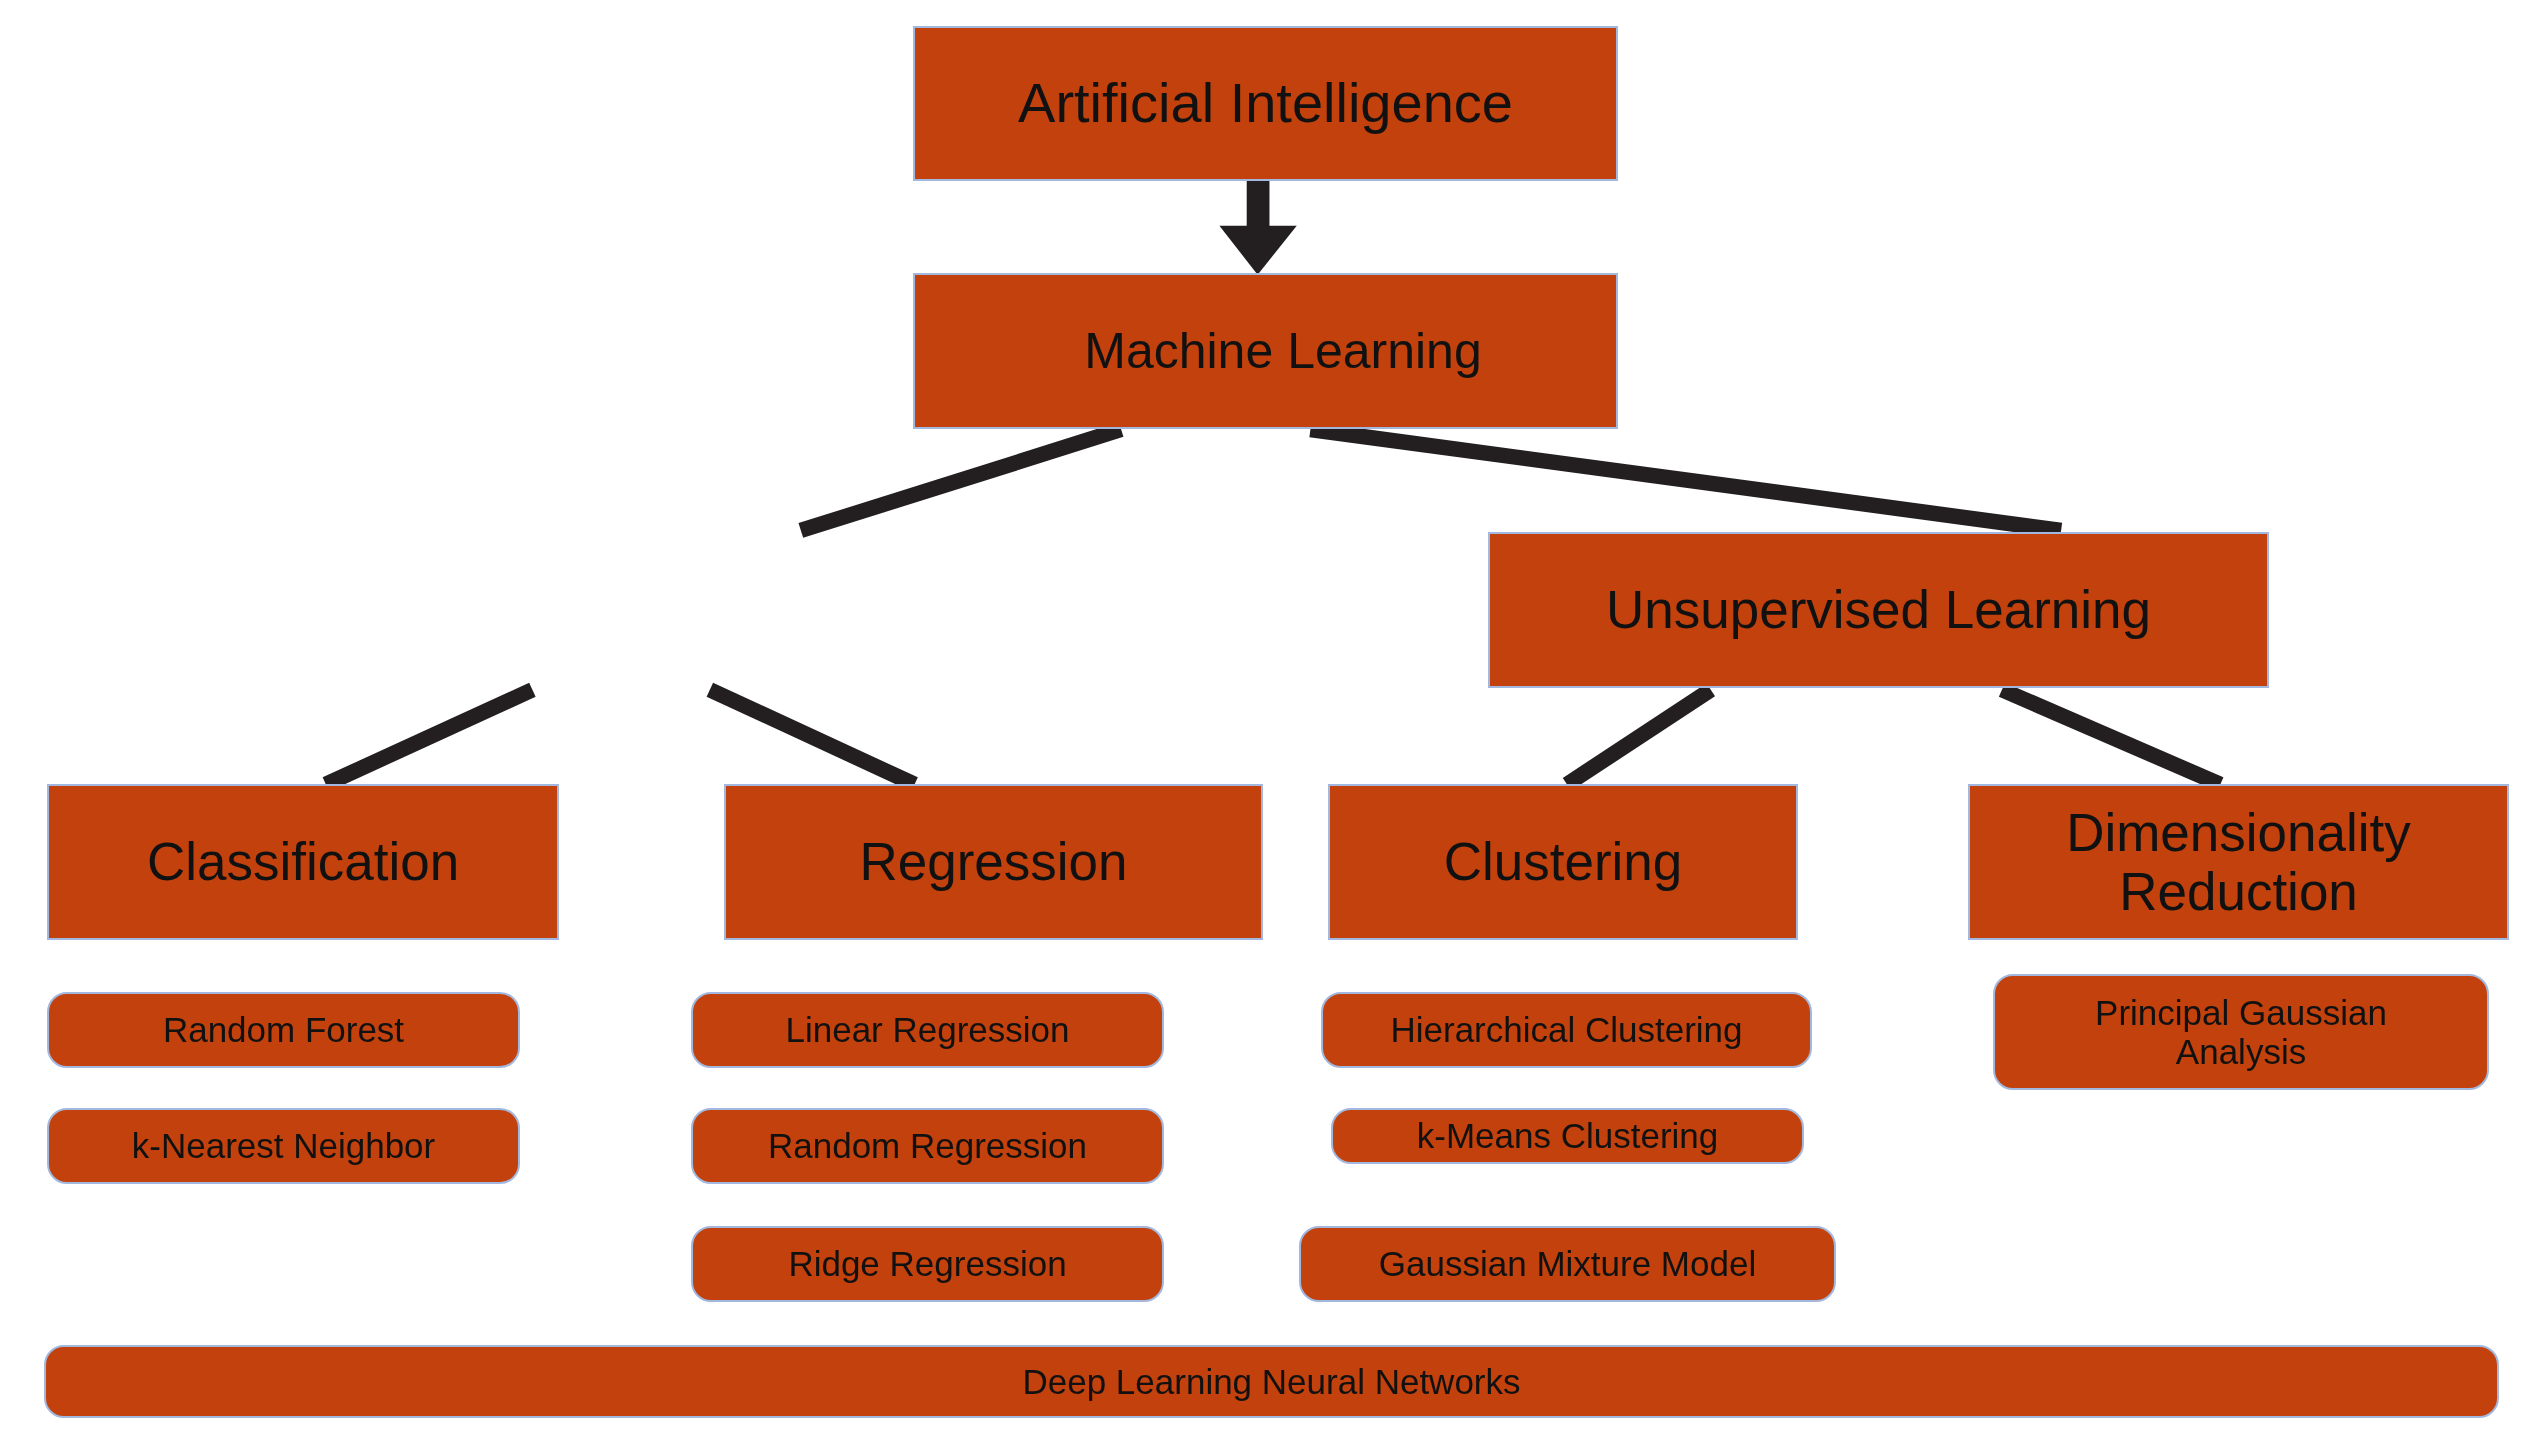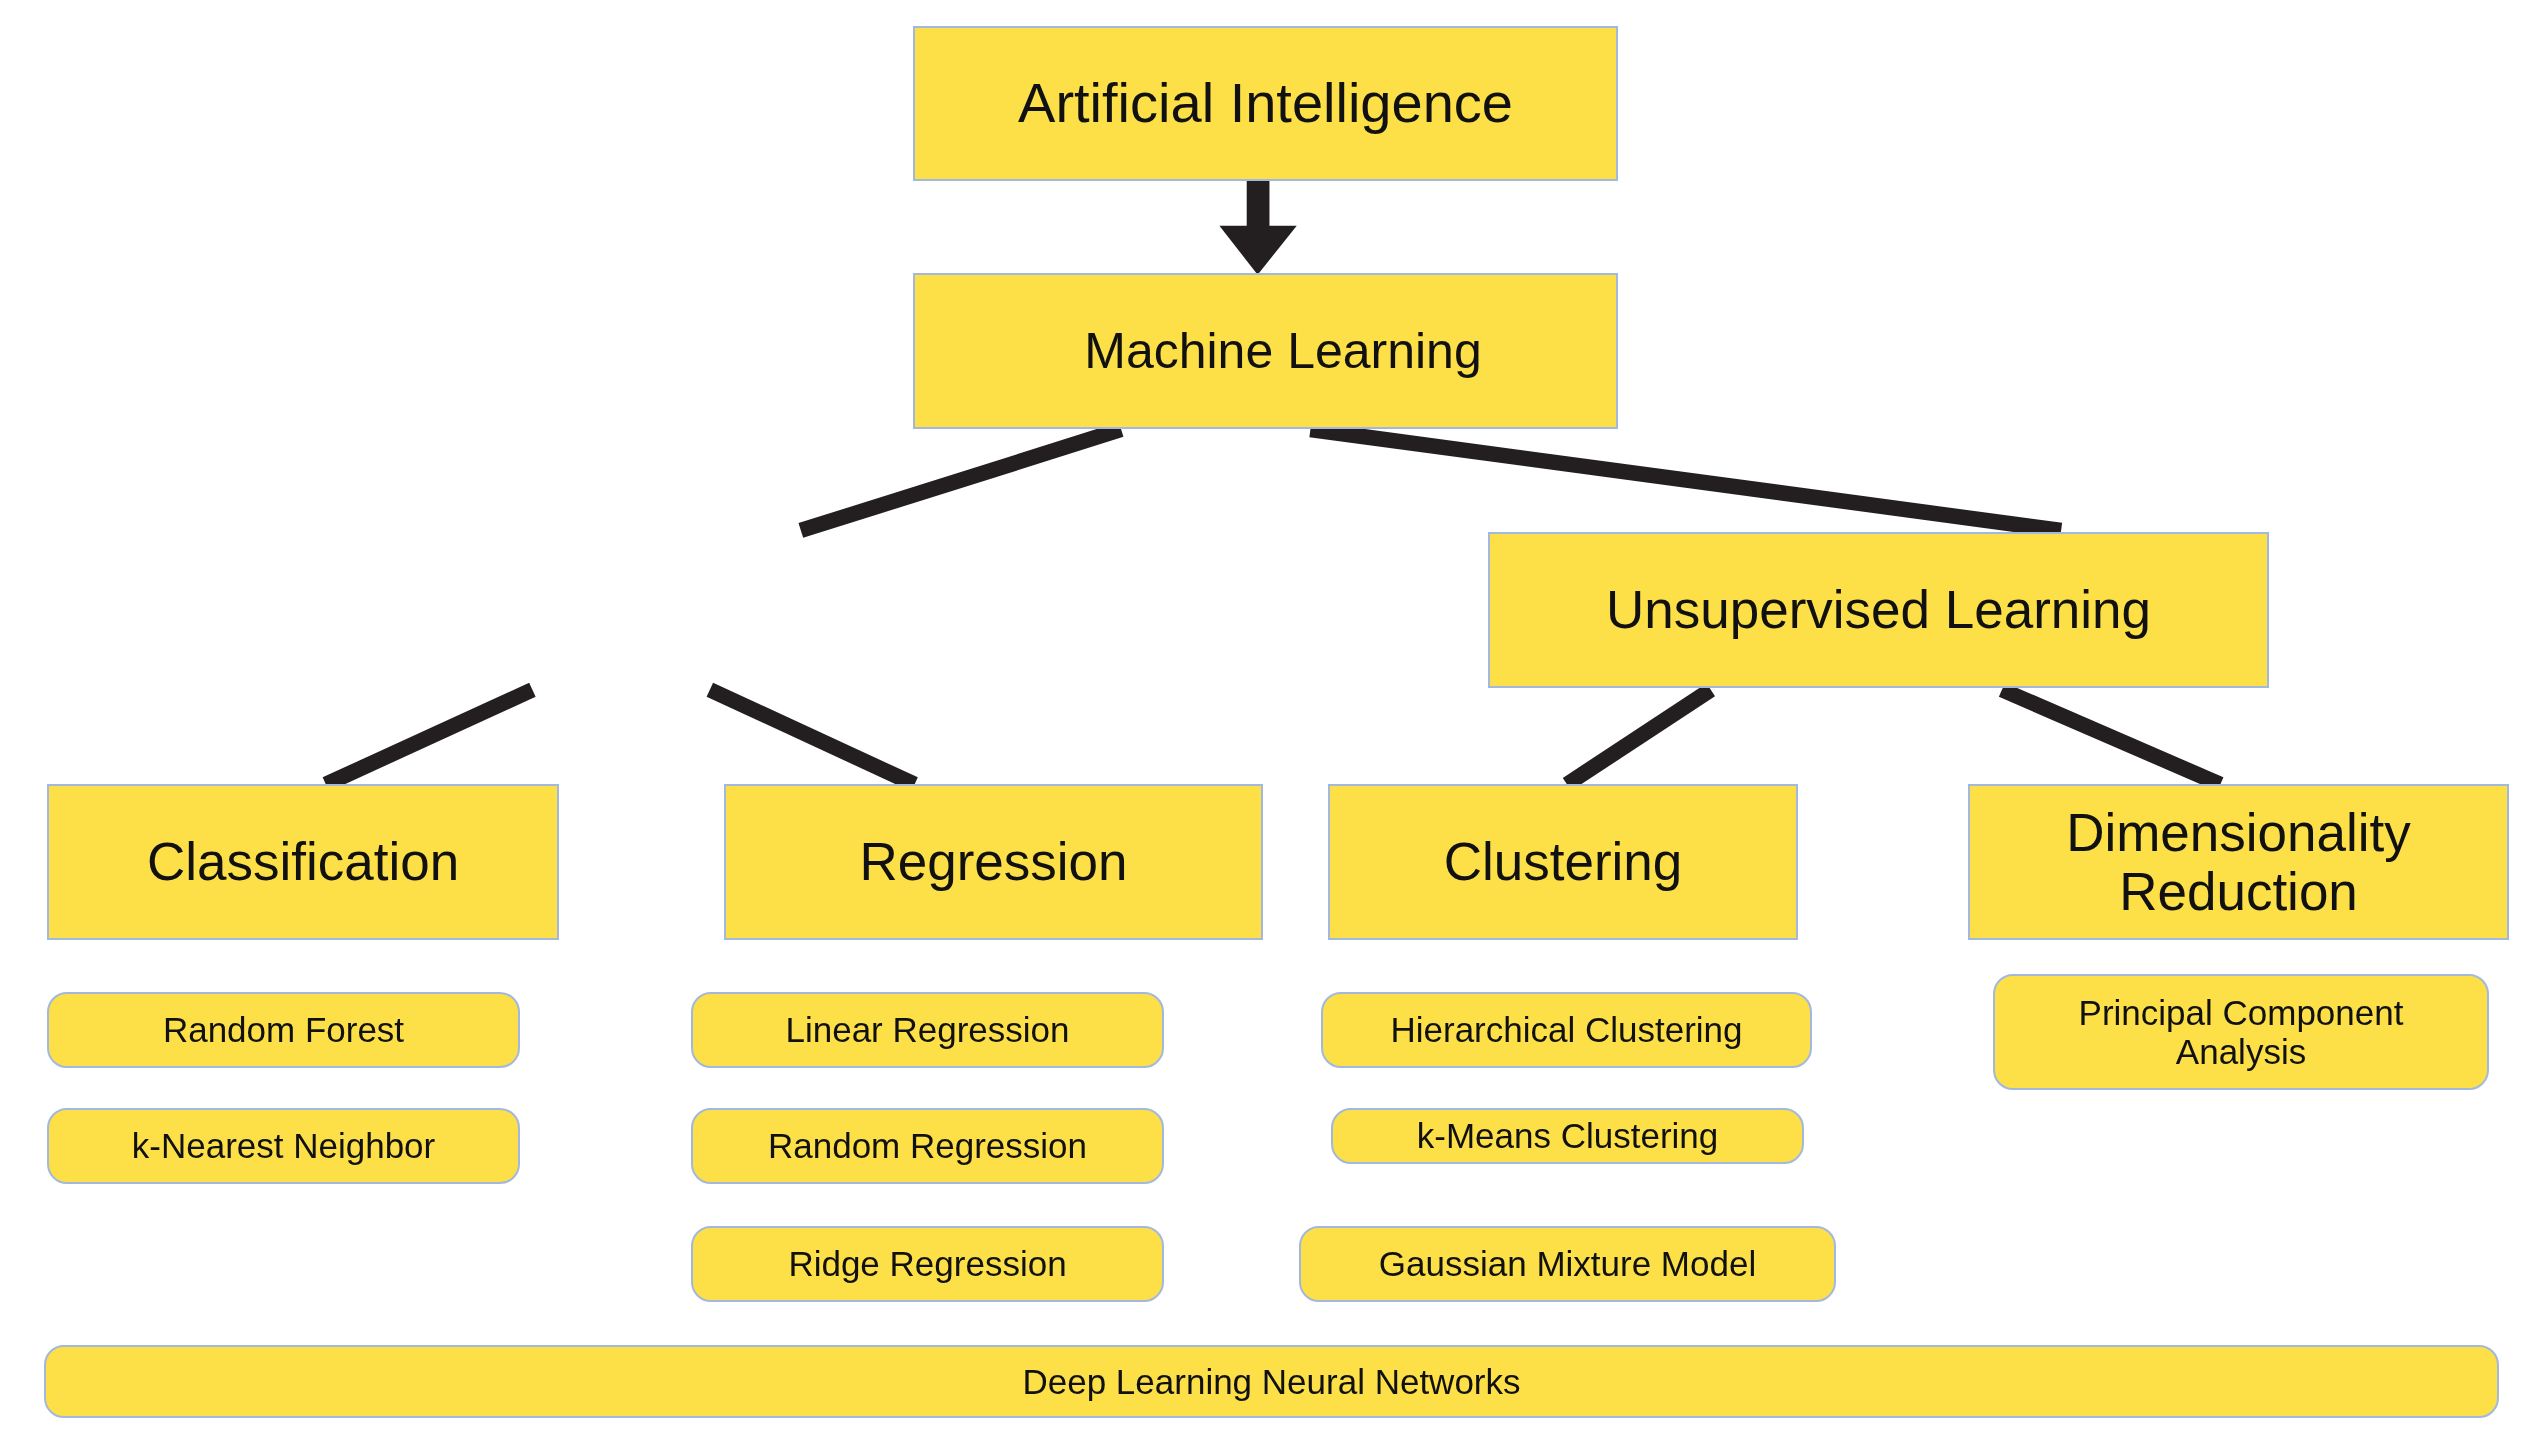--- a/index.html
+++ b/index.html
@@ -21,21 +21,21 @@
     position: absolute;
     left: 0;
     top: 0;
     width: 2538px;
     height: 1455px;
     pointer-events: none;
   }
   .node {
     position: absolute;
     box-sizing: border-box;
-    background: #fde047;
+    background: #c2410c;
     border: 2.7px solid #a3b8de;
     color: #111111;
     display: flex;
     align-items: center;
     justify-content: center;
     text-align: center;
     line-height: 1.12;
     z-index: 2;
   }
   .lvl-root   { font-size: 56px; }
@@ -127,21 +127,21 @@
     <span>Ridge Regression</span>
   </div>
   <div class="node leaf" style="left:1331px; top:1108px; width:473px; height:56px;">
     <span>k-Means Clustering</span>
   </div>
   <div class="node leaf" style="left:1299px; top:1226px; width:537px; height:76px;">
     <span>Gaussian Mixture Model</span>
   </div>
 
   <div class="node leaf" style="left:1993px; top:974px; width:496px; height:116px; flex-direction:column;">
-    <span>Principal Component</span>
+    <span>Principal Gaussian</span>
     <span>Analysis</span>
   </div>
 
   <div class="node fullbar" style="left:44px; top:1345px; width:2455px; height:73px;">
     <span>Deep Learning Neural Networks</span>
   </div>
 
 </div>
 
 

